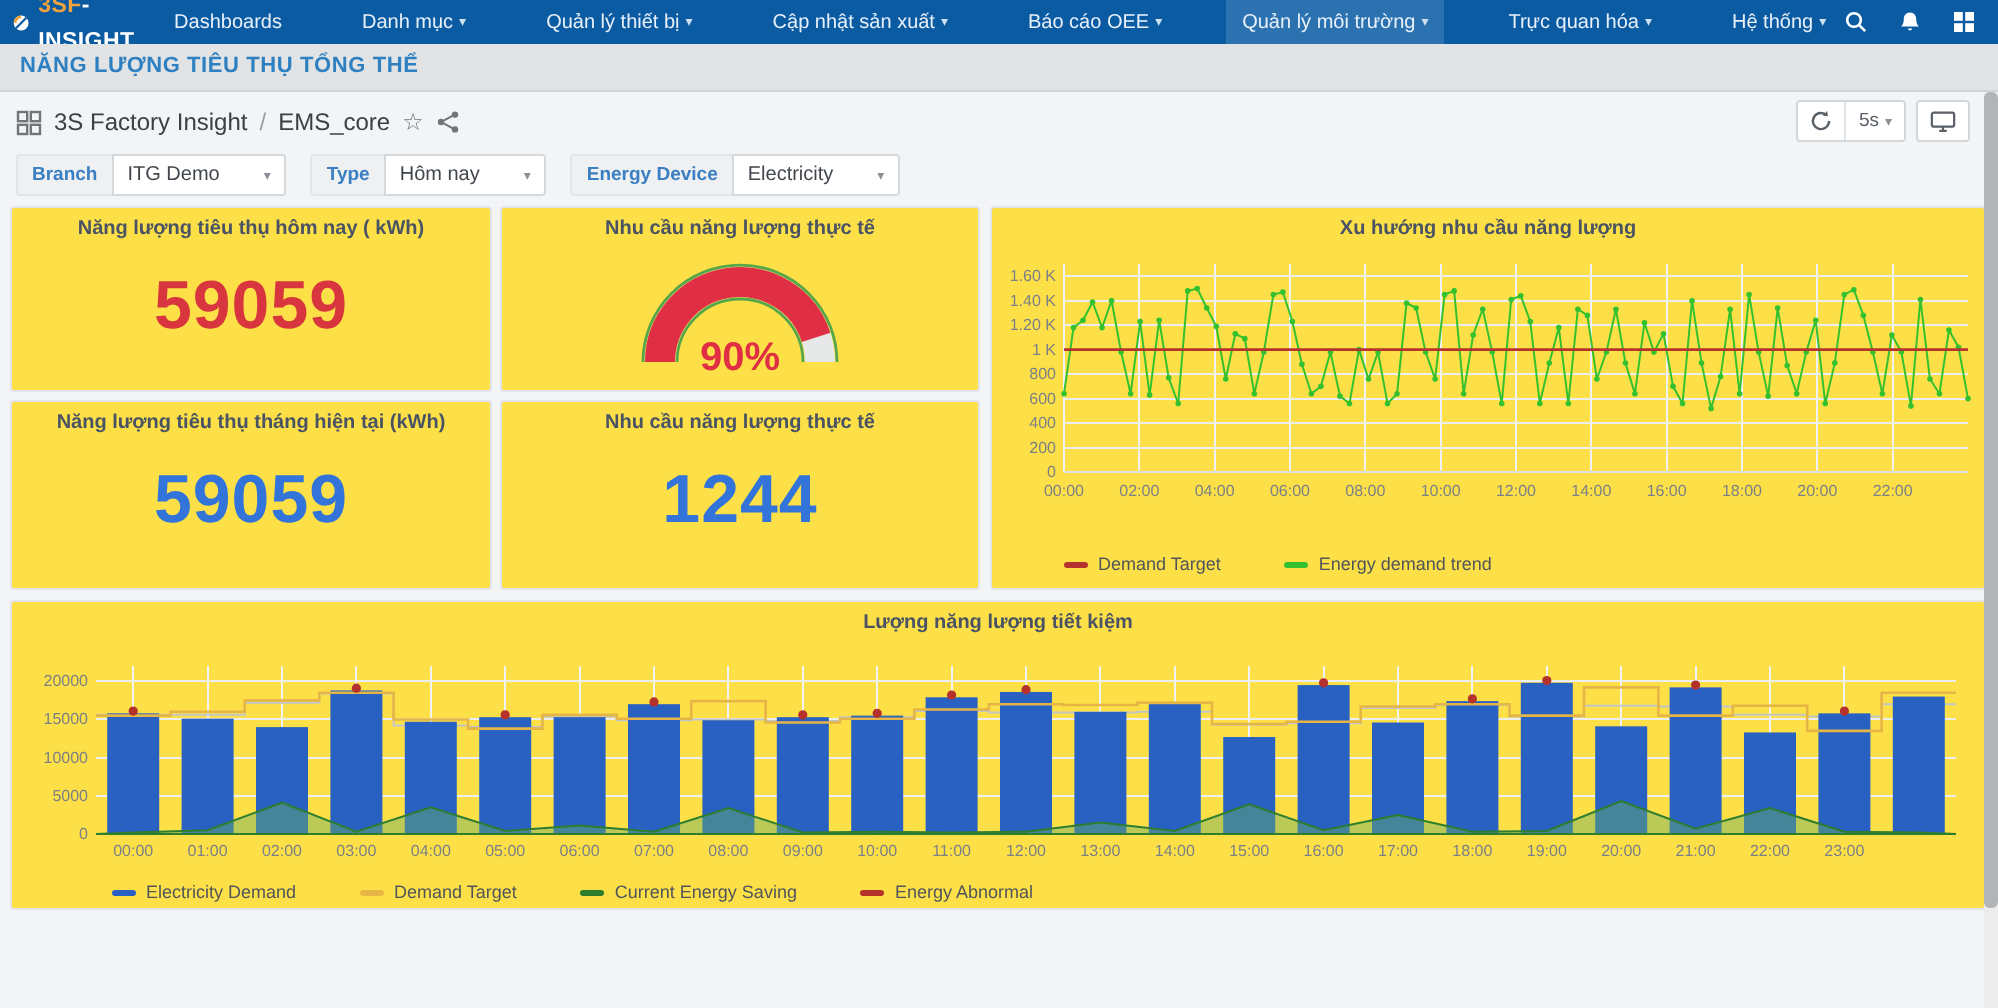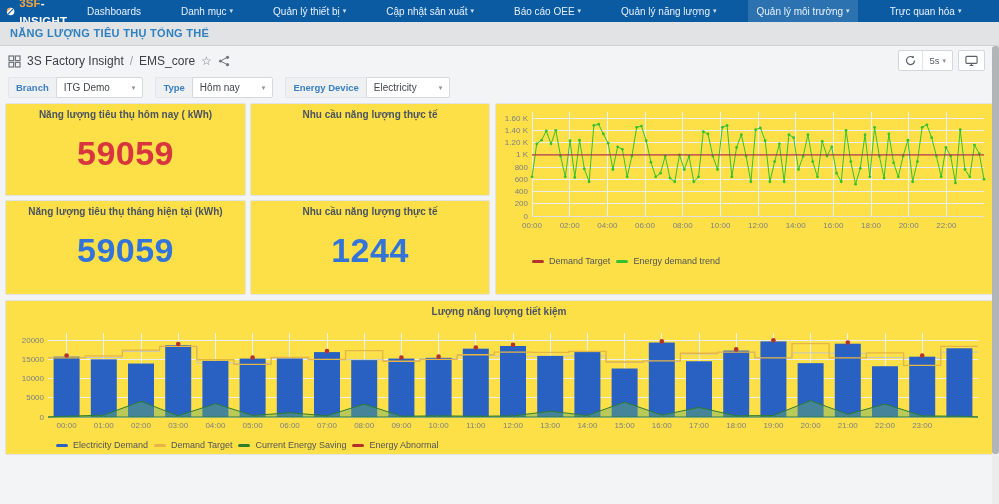--- a/index.html
+++ b/index.html
@@ -49,21 +49,21 @@
   #panel-today  { left:5px;   top:57px;  width:241px; height:93px; }
   #panel-gauge  { left:250px; top:57px;  width:240px; height:93px; }
   #panel-month  { left:5px;   top:154px; width:241px; height:95px; }
   #panel-demand { left:250px; top:154px; width:240px; height:95px; }
   #panel-trend  { left:495px; top:57px;  width:498px; height:192px; }
   #panel-saving { left:5px;   top:254px; width:988px; height:155px; }
 
   .stat-value { display:flex; align-items:center; justify-content:center; height:58px; font-size:34px; font-weight:700; letter-spacing:.5px; }
   .gauge-wrap { display:flex; justify-content:center; }
 
-  .legend-row { display:flex; gap:6px; align-items:center; }
+  .legend-row { display:flex; gap:32px; align-items:center; }
   .legend-item { display:flex; align-items:center; font-size:9px; color:#50555b; cursor:pointer; }
   .legend-dash { display:inline-block; width:12px; height:3px; border-radius:2px; margin-right:5px; }
 
   #trend-legend { margin:2px 0 0 36px; }
   #saving-legend { margin:1px 0 4px 50px; }
 
   
   .scrollbar { position:absolute; right:0; top:46px; width:7px; height:458px; background:#ececec; }
   .scroll-thumb { position:absolute; right:0; top:0; width:7px; height:408px; background:#b2b5b7; border-radius:3px; }
 
@@ -94,24 +94,20 @@
         <a class="nav-item">
           <span>Quản lý thiết bị</span>
           <span class="nav-caret">▾</span>
         </a>
         <a class="nav-item">
           <span>Cập nhật sản xuất</span>
           <span class="nav-caret">▾</span>
         </a>
         <a class="nav-item">
           <span>Báo cáo OEE</span>
-          <span class="nav-caret">▾</span>
-        </a>
-        <a class="nav-item">
-          <span>Quản lý năng lượng</span>
           <span class="nav-caret">▾</span>
         </a>
         <a class="nav-item hl">
           <span>Quản lý môi trường</span>
           <span class="nav-caret">▾</span>
         </a>
         <a class="nav-item">
           <span>Trực quan hóa</span>
           <span class="nav-caret">▾</span>
         </a>
@@ -224,33 +220,43 @@
         </div>
       </div>
 
     <div class="panel" id="panel-today">
       <div class="panel-title">Năng lượng tiêu thụ hôm nay ( kWh)</div>
       <div class="stat-value" id="stat-today" style="color: rgb(217, 53, 63);">59059</div>
     </div>
 
     <div class="panel" id="panel-gauge">
       <div class="panel-title">Nhu cầu năng lượng thực tế</div>
+      <div class="gauge-wrap">
+        <svg id="gauge-svg" width="124" height="66" viewBox="0 0 124 66">
+            <path d="M22 56.99999999999999 A40 40 0 0 1 102 57" stroke="#e6e8e8" stroke-width="15" fill="none"></path>
+            <path d="M22 56.99999999999999 A40 40 0 0 1 100.04226065180615 44.6393202250021" stroke="#e02f44" stroke-width="15" fill="none"></path>
+            <path d="M13.5 56.99999999999999 A48.5 48.5 0 0 1 110.5 57" stroke="#56a64b" stroke-width="1.4" fill="none"></path>
+            <path d="M30.5 56.99999999999999 A31.5 31.5 0 0 1 93.5 57" stroke="#56a64b" stroke-width="1.4" fill="none"></path>
+            <text x="62" y="61" text-anchor="middle" font-size="20" font-weight="700" fill="#e02f44">90%</text>
+          </svg>
+      </div>
     </div>
 
     <div class="panel" id="panel-month">
       <div class="panel-title">Năng lượng tiêu thụ tháng hiện tại (kWh)</div>
       <div class="stat-value" id="stat-month" style="color: rgb(50, 116, 217);">59059</div>
     </div>
 
     <div class="panel" id="panel-demand">
       <div class="panel-title">Nhu cầu năng lượng thực tế</div>
       <div class="stat-value" id="stat-demand" style="color: rgb(50, 116, 217);">1244</div>
     </div>
 
     <div class="panel" id="panel-trend">
+      <div class="panel-title">Xu hướng nhu cầu năng lượng</div>
       <svg id="trend-svg" width="494" height="146" viewBox="0 0 494 146">
           <line x1="36" y1="112" x2="488" y2="112" stroke="#eceeef" stroke-width="1" shape-rendering="crispEdges"></line>
           <text x="32" y="114.5" text-anchor="end" font-size="8" fill="#7b8087">0</text>
           <line x1="36" y1="99.76470588235294" x2="488" y2="99.76470588235294" stroke="#eceeef" stroke-width="1" shape-rendering="crispEdges"></line>
           <text x="32" y="102.26470588235294" text-anchor="end" font-size="8" fill="#7b8087">200</text>
           <line x1="36" y1="87.52941176470588" x2="488" y2="87.52941176470588" stroke="#eceeef" stroke-width="1" shape-rendering="crispEdges"></line>
           <text x="32" y="90.02941176470588" text-anchor="end" font-size="8" fill="#7b8087">400</text>
           <line x1="36" y1="75.29411764705881" x2="488" y2="75.29411764705881" stroke="#eceeef" stroke-width="1" shape-rendering="crispEdges"></line>
           <text x="32" y="77.79411764705881" text-anchor="end" font-size="8" fill="#7b8087">600</text>
           <line x1="36" y1="63.05882352941177" x2="488" y2="63.05882352941177" stroke="#eceeef" stroke-width="1" shape-rendering="crispEdges"></line>

